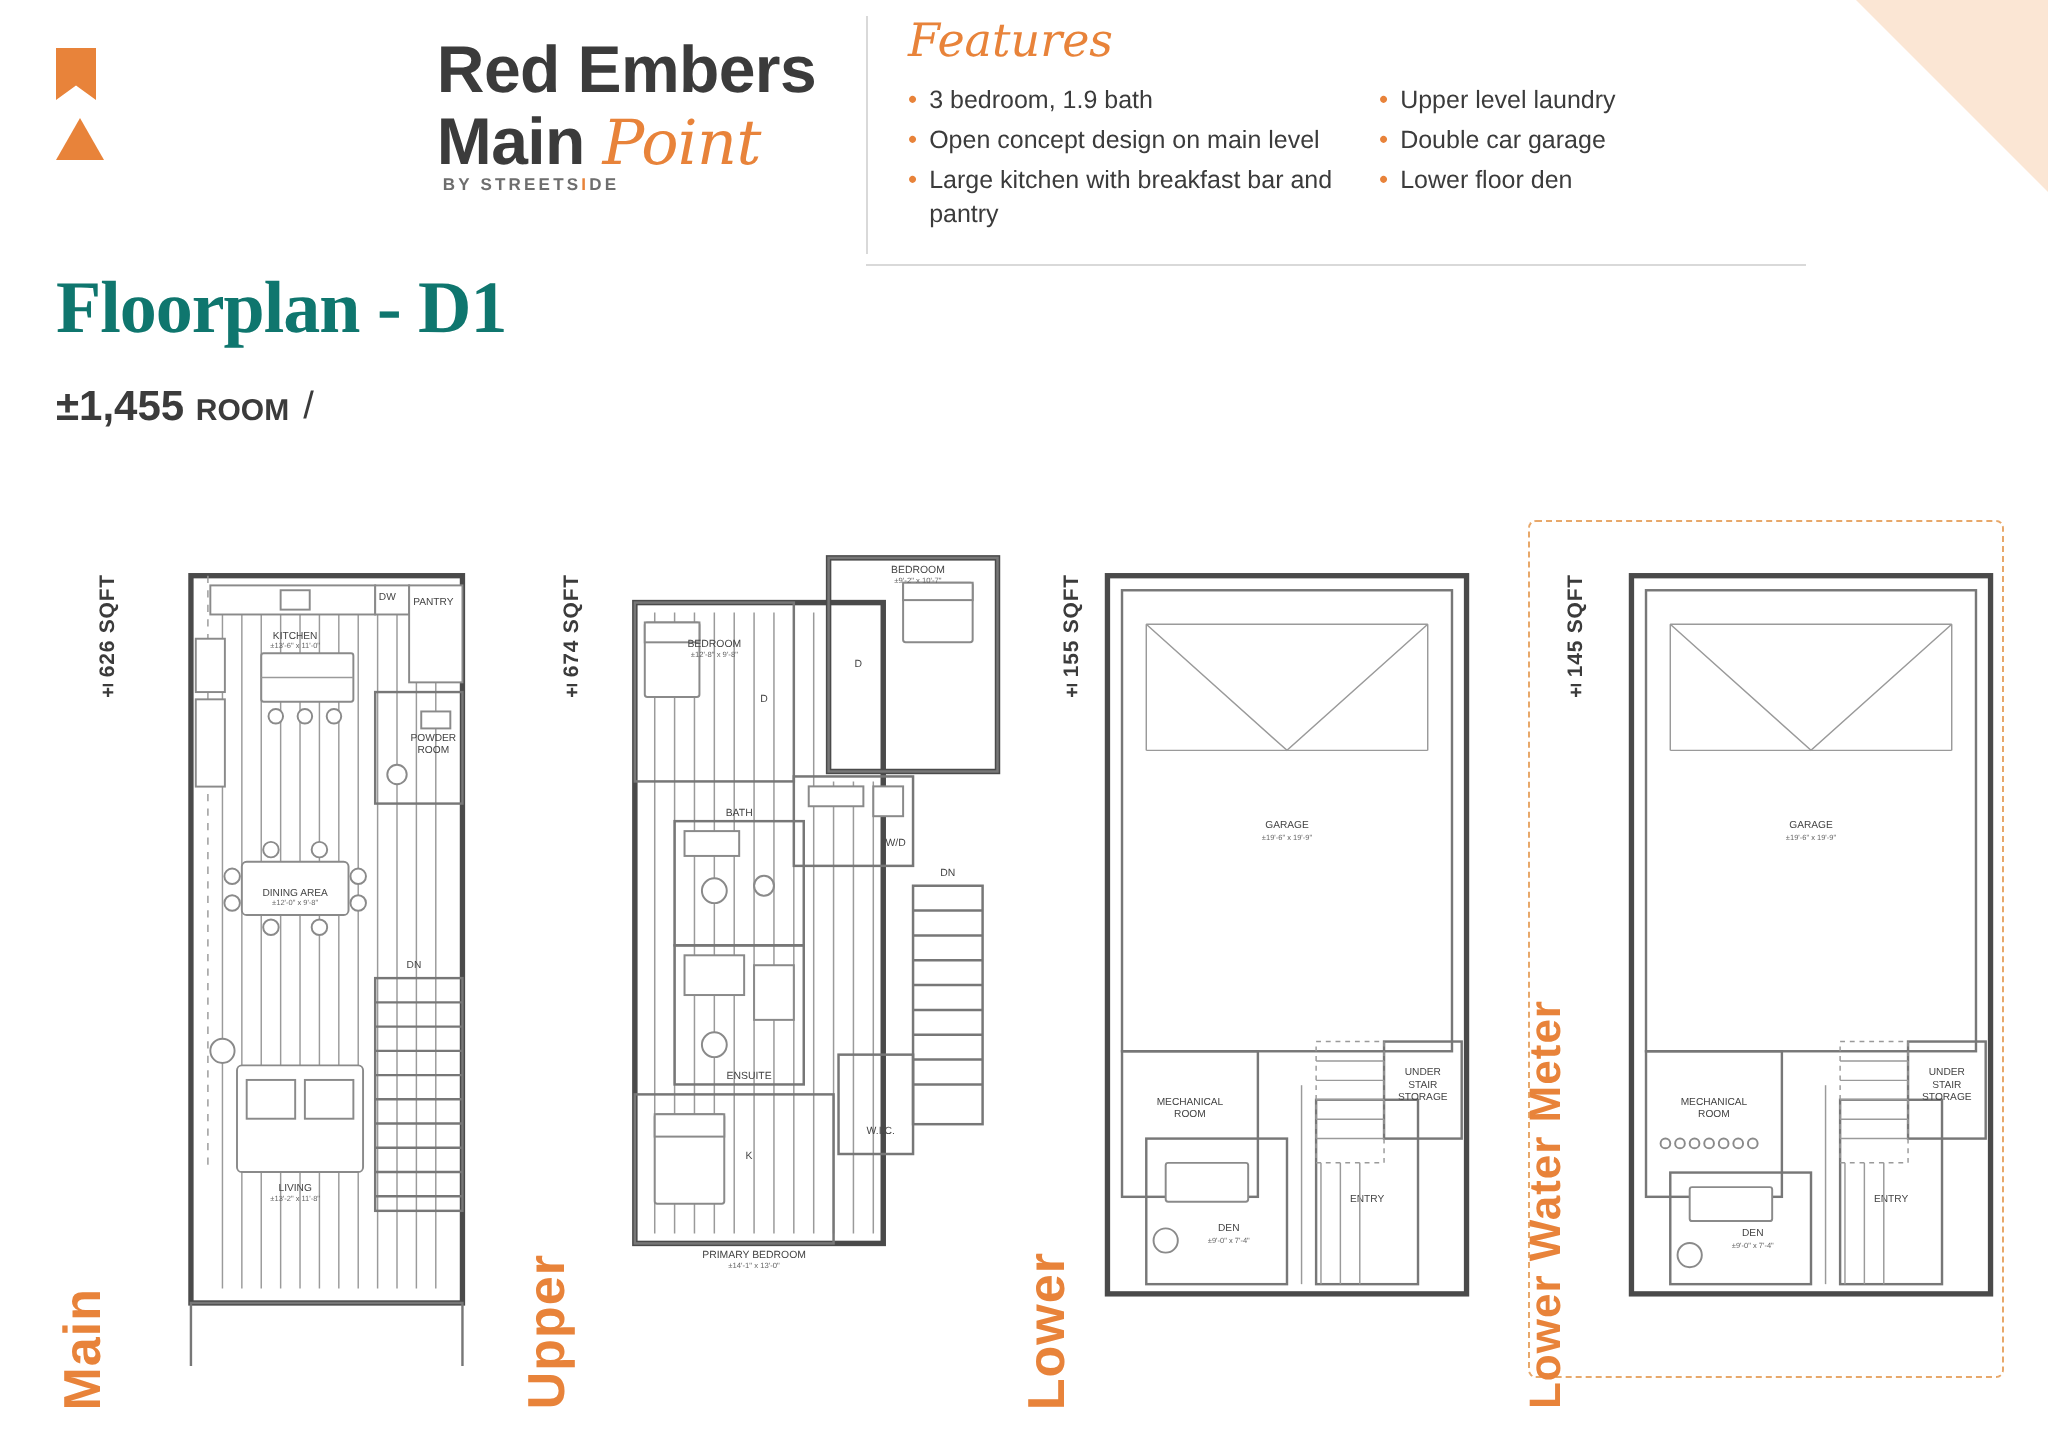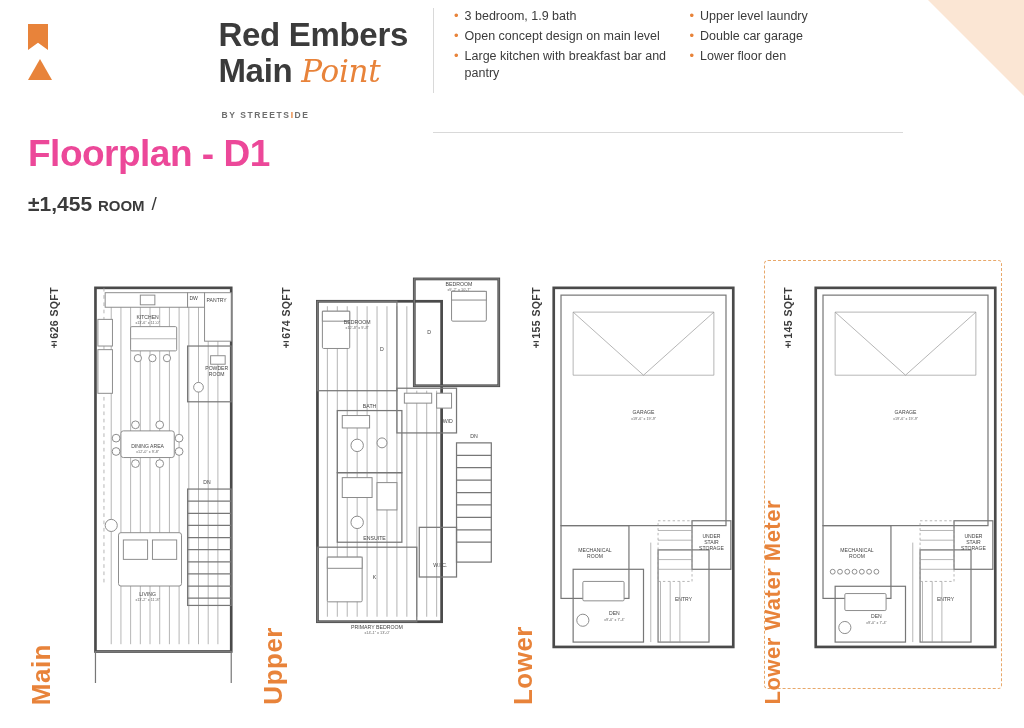--- a/index.html
+++ b/index.html
@@ -63,21 +63,21 @@
     margin-top: 3px;
   }
   .brand-line2 .script {
     font-family: "DejaVu Serif", serif;
     font-style: italic;
     font-weight: normal;
     color: #e8833a;
     font-size: 31px;
   }
   .brand-sub {
-    margin-top: 24px;
+    margin-top: 0;
     margin-left: 3px;
     font-size: 8.5px;
     letter-spacing: 1.6px;
     color: #6e6e6e;
     font-weight: bold;
   }
   .brand-sub .hl { color: #e8833a; }
 
   
   .features {
@@ -119,22 +119,23 @@
     width: 470px;
     border-top: 1.5px solid #d9d9d9;
   }
 
   
   .headline {
     position: absolute;
     left: 28px; top: 133px;
     font-size: 37px;
     font-weight: bold;
-    color: #ec4899;
+    color: #0f766e;
     letter-spacing: -0.5px;
+    font-family: Liberation Serif, serif;
   }
   .sqft-line {
     position: absolute;
     left: 28px; top: 192px;
     display: flex;
     align-items: center;
     gap: 7px;
   }
   .sqft-main {
     font-size: 21px;
@@ -225,20 +226,21 @@
           <span class="script">Point</span>
         </div>
         <div class="brand-sub">
           <span>BY STREETS</span><span class="hl">I</span><span>DE</span>
         </div>
       </div>
     </div>
   </div>
 
   <div class="features">
+    <div class="features-title">Features</div>
     <div class="features-cols">
       <div class="features-col">
         <div class="feat-item">
           <span class="feat-bullet">•</span>
           <span>3 bedroom, 1.9 bath</span>
         </div>
         <div class="feat-item">
           <span class="feat-bullet">•</span>
           <span>Open concept design on main level</span>
         </div>

